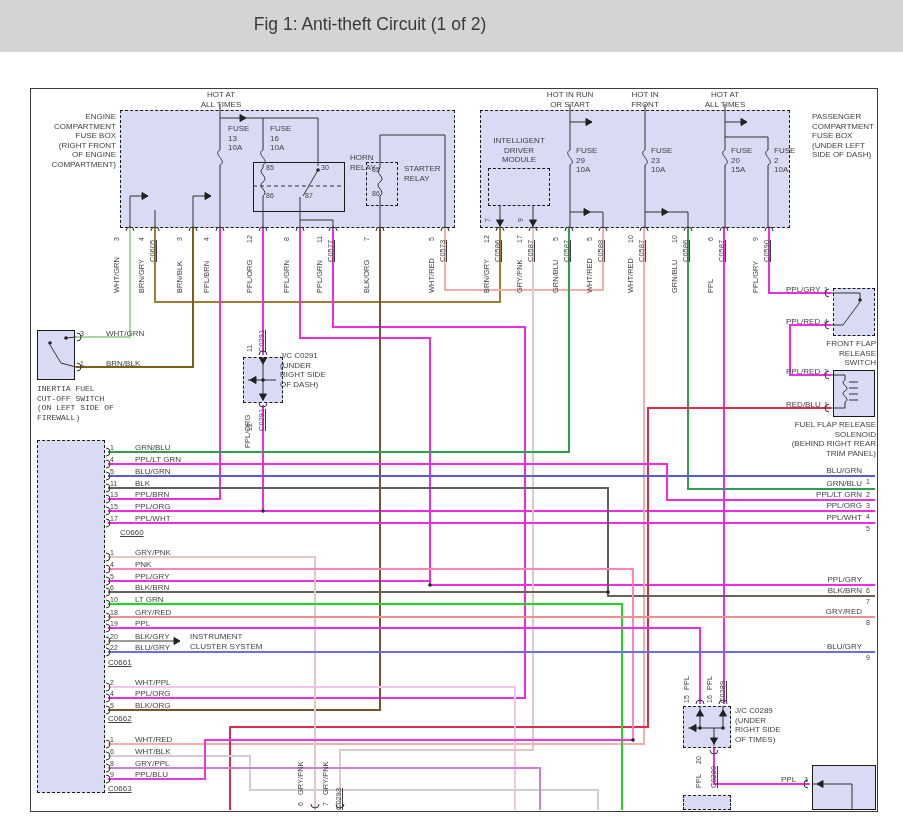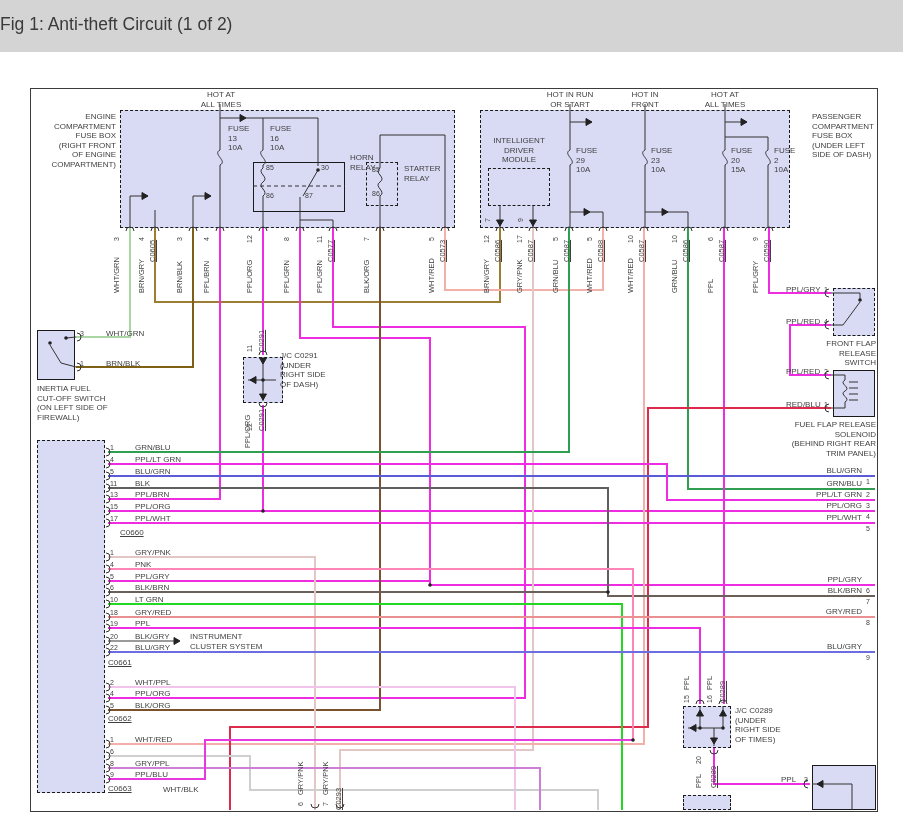--- a/index.html
+++ b/index.html
@@ -1,19 +1,19 @@
 <!DOCTYPE html>
 <html><head>
 <meta charset="utf-8">
 <style>
   html,body{margin:0;padding:0;background:#fff;}
   #stage{position:relative;width:903px;height:818px;background:#fff;overflow:hidden;
          font-family:"Liberation Sans","DejaVu Sans",sans-serif;}
   #titlebar{position:absolute;left:0;top:0;width:100%;height:52px;background:#d4d4d4;}
-  #title{position:absolute;left:0;top:14px;width:740px;font-size:17.5px;color:#3a3a3a;}
+  #title{position:absolute;left:0;top:14px;width:740px;text-align:center;font-size:17.5px;color:#3a3a3a;}
   .box{position:absolute;box-sizing:border-box;}
   .lbl{position:absolute;font-size:8px;line-height:9.5px;color:#3f3f3f;white-space:pre;}
   .vlbl{position:absolute;font-size:7.5px;line-height:9px;color:#3f3f3f;white-space:nowrap;
         transform:rotate(-90deg);transform-origin:0 100%;}
   .u{text-decoration:underline;}
   #wiresvg{position:absolute;left:0;top:0;pointer-events:none;}
   #frame{position:absolute;border:1px solid #3c3c3c;}
 </style>
 </head>
 <body>
@@ -263,21 +263,21 @@
 20
 15A</div>
       <div class="lbl" style="left: 774px; top: 146px;">FUSE
 2
 10A</div>
       <div class="lbl" style="left: 812px; top: 112px;">PASSENGER
 COMPARTMENT
 FUSE BOX
 (UNDER LEFT
 SIDE OF DASH)</div>
-      <div class="lbl" style="left: 37px; top: 384px;">INERTIA FUEL
+      <div class="lbl" style="left: 37px; top: 384px; font-family: Liberation Mono, monospace;">INERTIA FUEL
 CUT-OFF SWITCH
 (ON LEFT SIDE OF
 FIREWALL)</div>
       <div class="lbl" style="font-size: 7px; left: 80px; top: 329px;">3</div>
       <div class="lbl" style="left: 106px; top: 329px;">WHT/GRN</div>
       <div class="lbl" style="font-size: 7px; left: 80px; top: 359px;">1</div>
       <div class="lbl" style="left: 106px; top: 359px;">BRN/BLK</div>
       <div class="lbl" style="left: 280px; top: 351px;">J/C C0291
 (UNDER
 RIGHT SIDE
@@ -343,21 +343,21 @@
       <div class="lbl" style="left: 135px; top: 643px;">BLU/GRY</div>
       <div class="lbl" style="font-size: 7px; left: 110px; top: 678px;">2</div>
       <div class="lbl" style="left: 135px; top: 678px;">WHT/PPL</div>
       <div class="lbl" style="font-size: 7px; left: 110px; top: 689px;">4</div>
       <div class="lbl" style="left: 135px; top: 689px;">PPL/ORG</div>
       <div class="lbl" style="font-size: 7px; left: 110px; top: 701px;">5</div>
       <div class="lbl" style="left: 135px; top: 701px;">BLK/ORG</div>
       <div class="lbl" style="font-size: 7px; left: 110px; top: 735px;">1</div>
       <div class="lbl" style="left: 135px; top: 735px;">WHT/RED</div>
       <div class="lbl" style="font-size: 7px; left: 110px; top: 747px;">6</div>
-      <div class="lbl" style="left: 135px; top: 785px; margin-left: 28px;">WHT/BLK</div>
+      <div class="lbl" style="left: 135px; top: 747px;">WHT/BLK</div>
       <div class="lbl" style="font-size: 7px; left: 110px; top: 759px;">8</div>
       <div class="lbl" style="left: 135px; top: 759px;">GRY/PPL</div>
       <div class="lbl" style="font-size: 7px; left: 110px; top: 770px;">9</div>
       <div class="lbl" style="left: 135px; top: 770px;">PPL/BLU</div>
       <div class="lbl" style="left: 782px; top: 466px; width: 80px; text-align: right;">BLU/GRN</div>
       <div class="lbl" style="font-size: 7px; left: 866px; top: 477px;">1</div>
       <div class="lbl" style="left: 782px; top: 479px; width: 80px; text-align: right;">GRN/BLU</div>
       <div class="lbl" style="font-size: 7px; left: 866px; top: 490px;">2</div>
       <div class="lbl" style="left: 782px; top: 490px; width: 80px; text-align: right;">PPL/LT GRN</div>
       <div class="lbl" style="font-size: 7px; left: 866px; top: 501px;">3</div>

